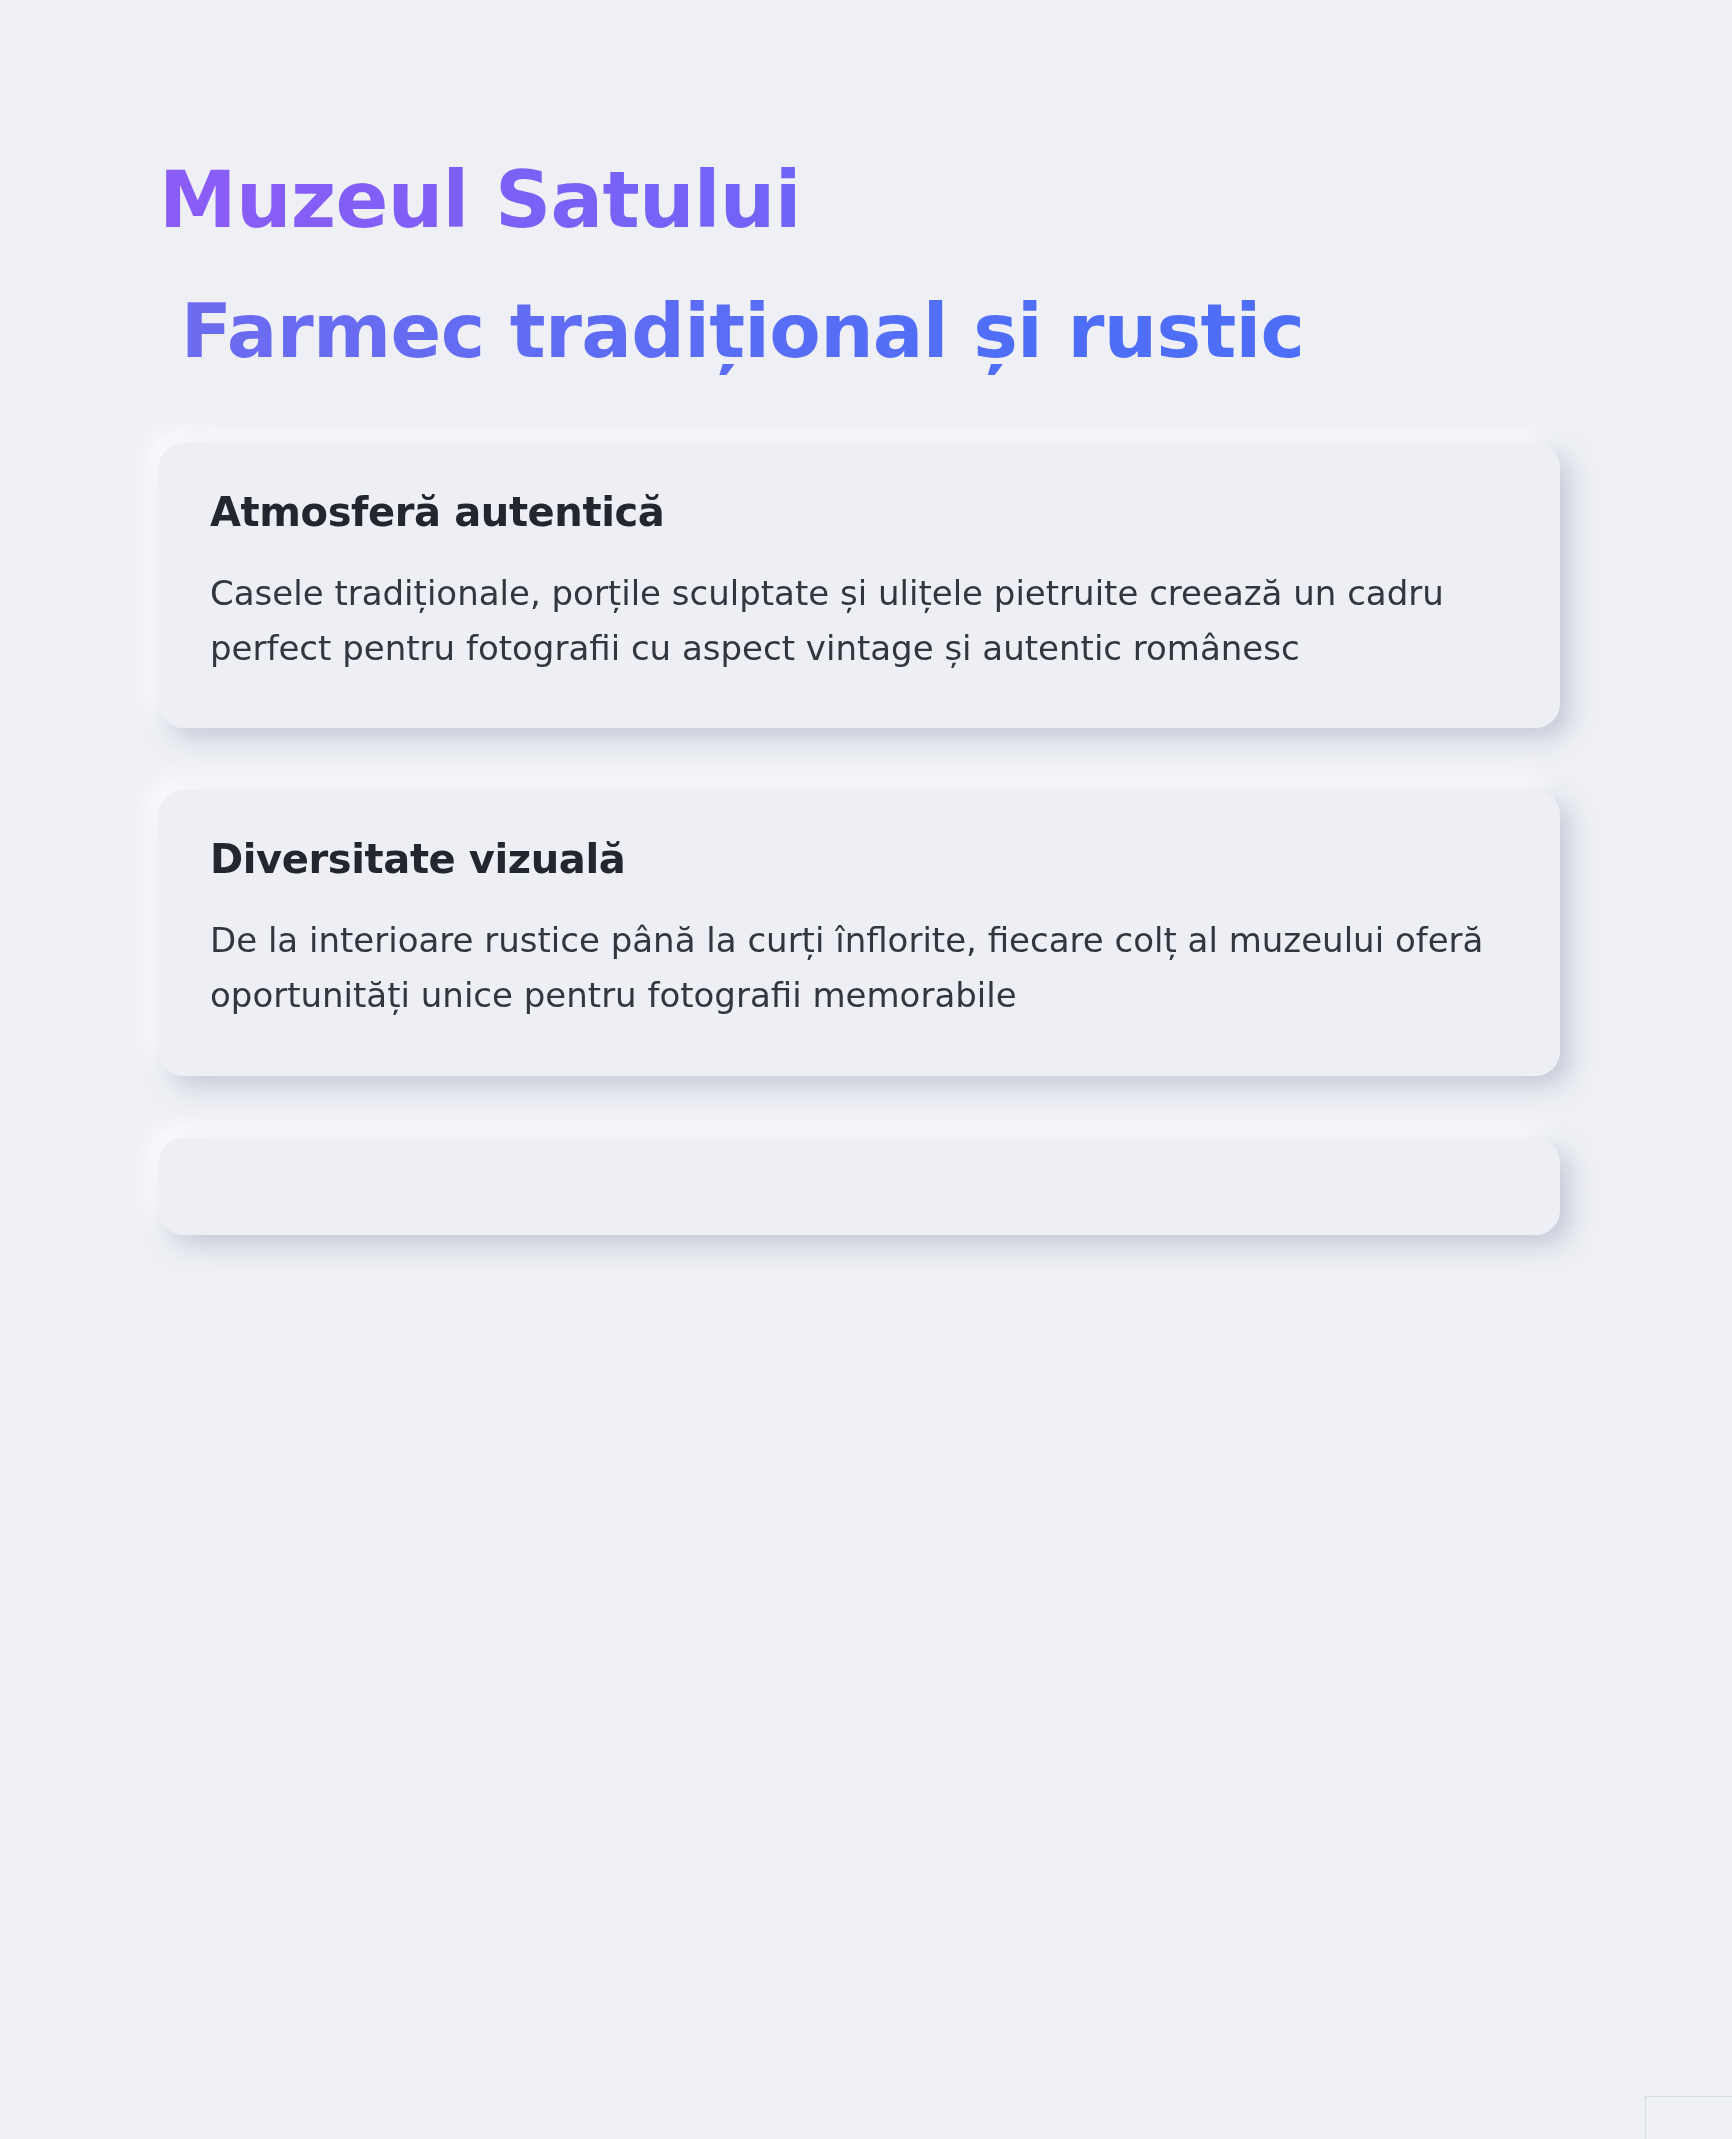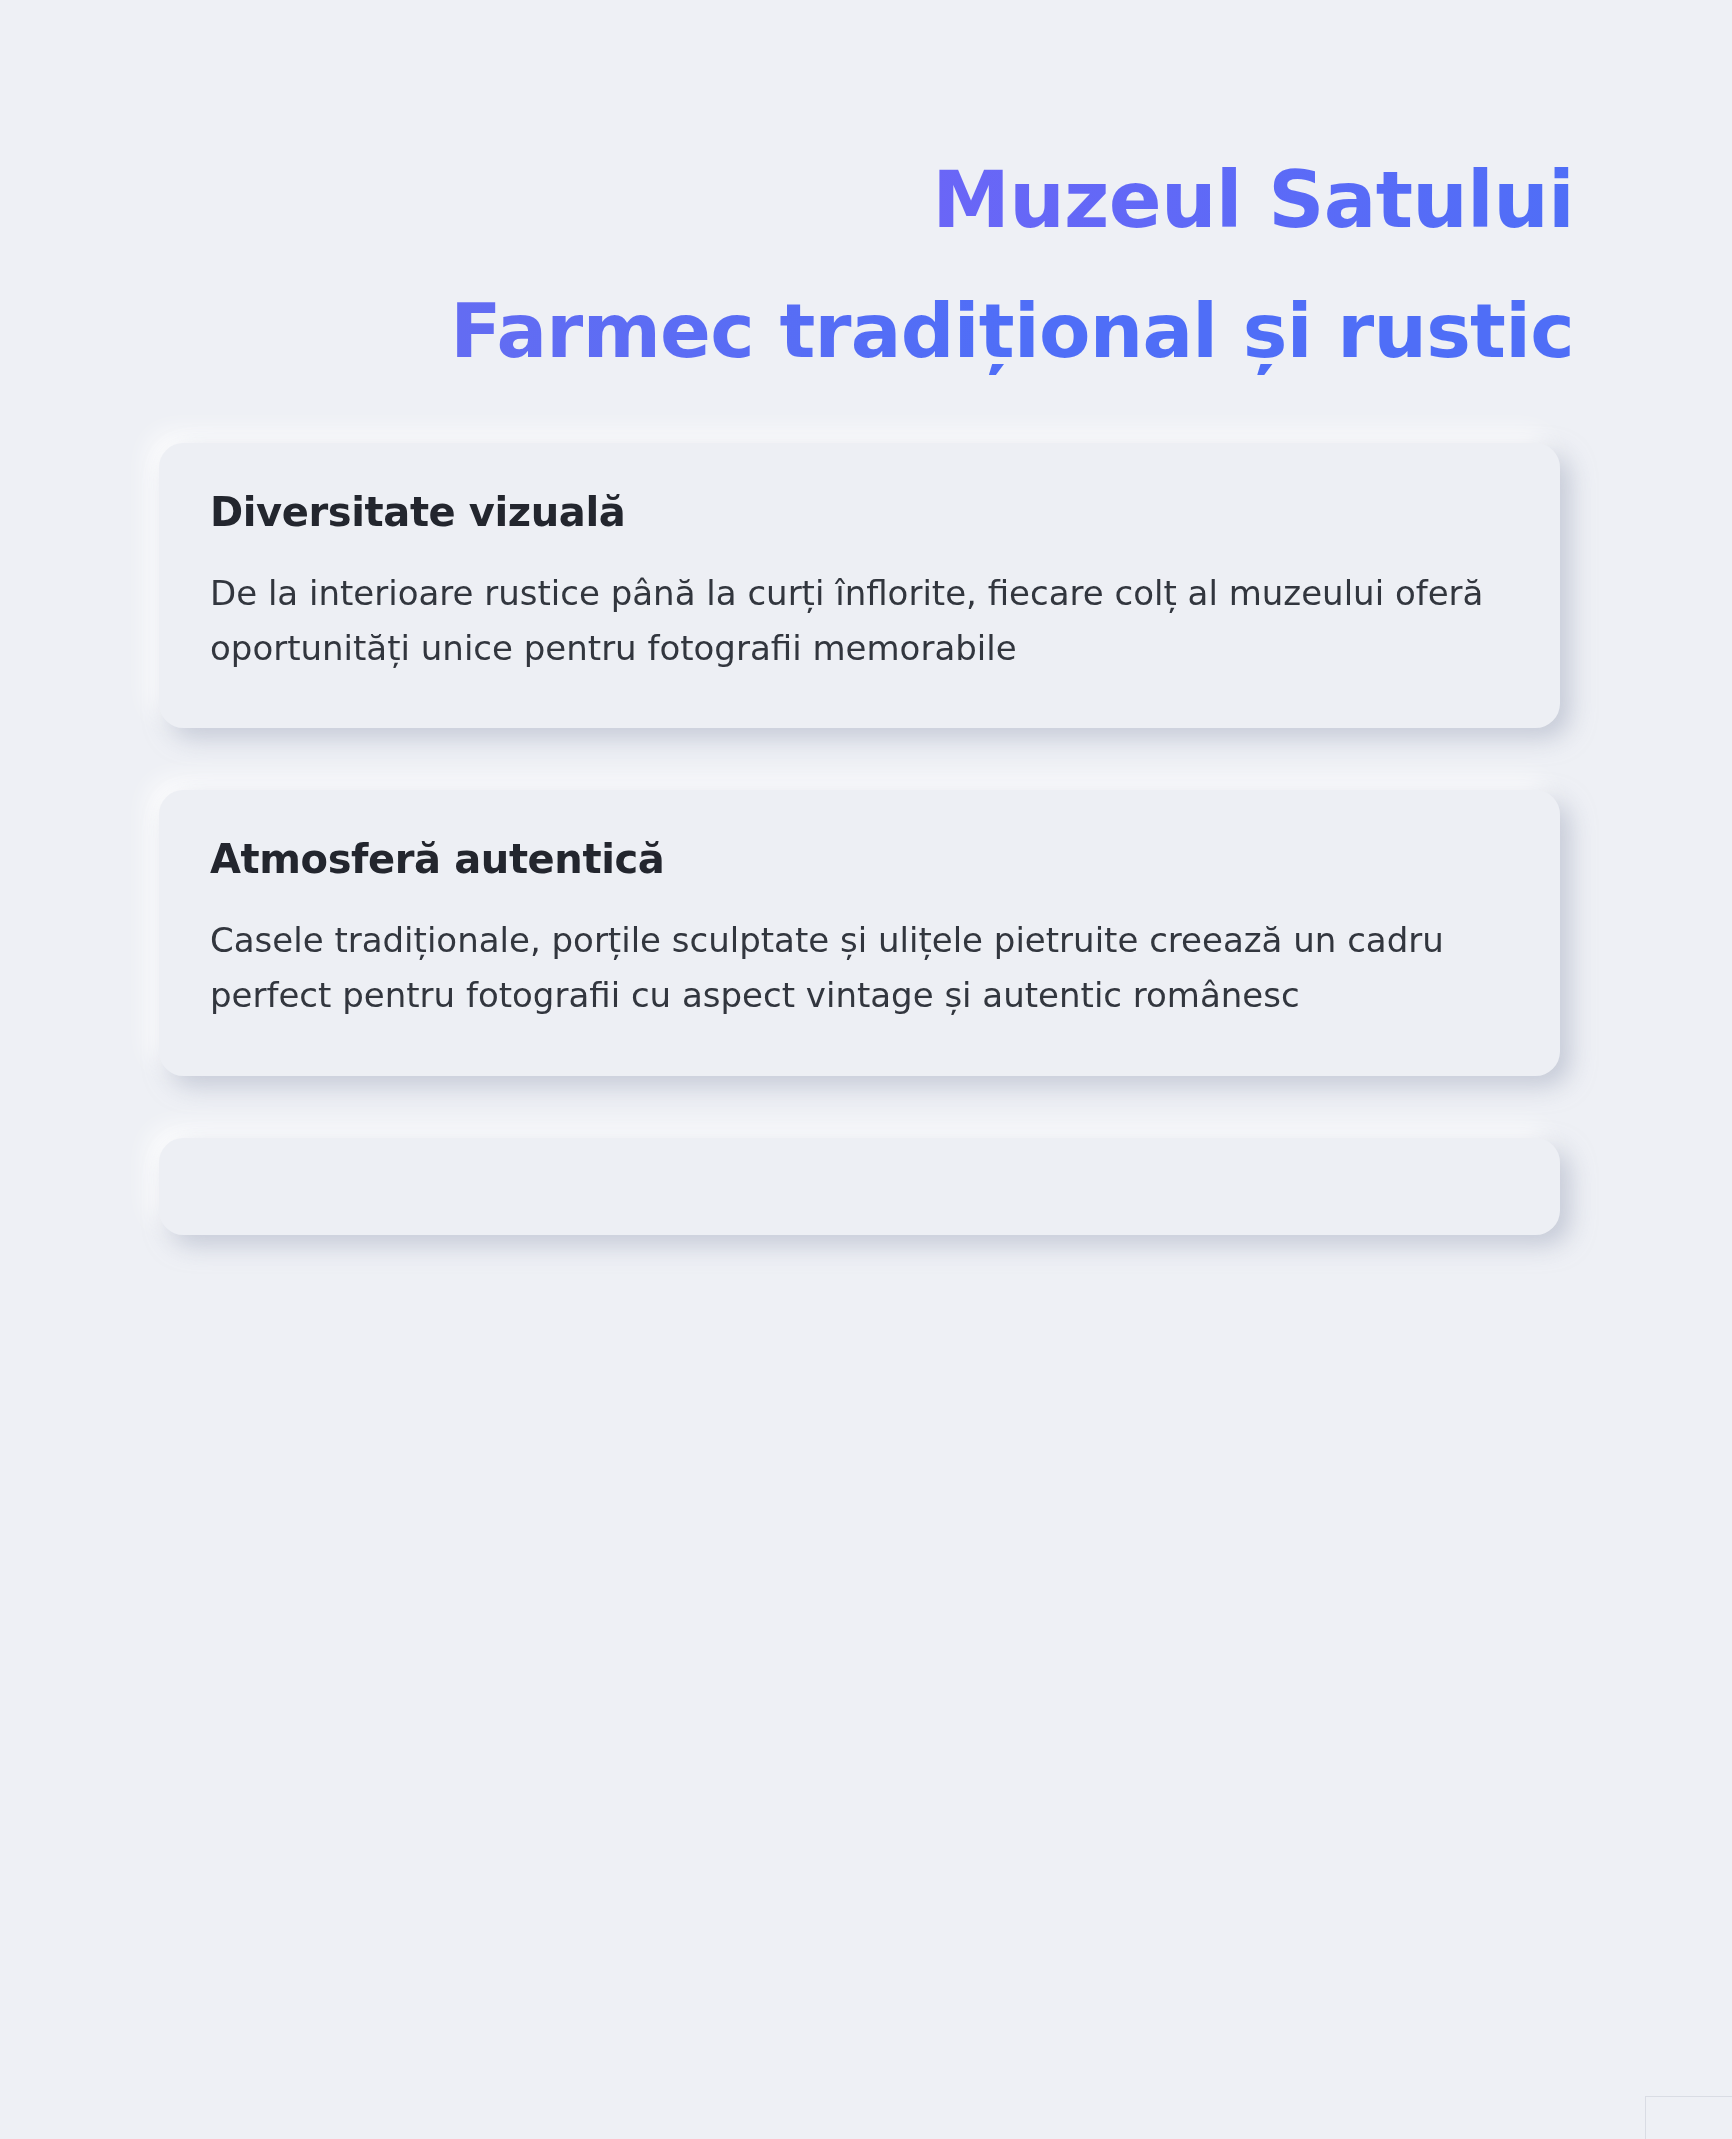--- a/index.html
+++ b/index.html
@@ -17,21 +17,20 @@
   .page {
     box-sizing: border-box;
     width: 100%;
     height: 100%;
     padding: 152px 159px 0 159px;
     background: #eef0f5;
   }
 
   .heading-block {
     margin: 0 0 36px 0;
-    text-align: right;
   }
 
   .title-main {
     margin: 0;
     padding: 0 0 0 0;
     font-size: 78px;
     line-height: 1.25;
     font-weight: 700;
     letter-spacing: -0.7px;
     background: linear-gradient(90deg, #8b5cf6 0%, #4f6ef7 100%);
@@ -109,27 +108,27 @@
   <div class="page">
 
     <div class="heading-block">
       <h1 class="title-main">Muzeul Satului</h1>
       <h2 class="title-sub">Farmec tradițional și rustic</h2>
     </div>
 
     <div class="cards">
 
       <section class="card">
-        <h3 class="card-title">Diversitate vizuală</h3>
-        <p class="card-text">De la interioare rustice până la curți înflorite, fiecare colț al muzeului oferă oportunități unice pentru fotografii memorabile</p>
+        <h3 class="card-title">Atmosferă autentică</h3>
+        <p class="card-text">Casele tradiționale, porțile sculptate și ulițele pietruite creează un cadru perfect pentru fotografii cu aspect vintage și autentic românesc</p>
       </section>
 
       <section class="card">
-        <h3 class="card-title">Atmosferă autentică</h3>
-        <p class="card-text">Casele tradiționale, porțile sculptate și ulițele pietruite creează un cadru perfect pentru fotografii cu aspect vintage și autentic românesc</p>
+        <h3 class="card-title">Diversitate vizuală</h3>
+        <p class="card-text">De la interioare rustice până la curți înflorite, fiecare colț al muzeului oferă oportunități unice pentru fotografii memorabile</p>
       </section>
 
       <section class="card">
       </section>
 
     </div>
   </div>
 
   <div class="corner-mark"></div>
 </div>

